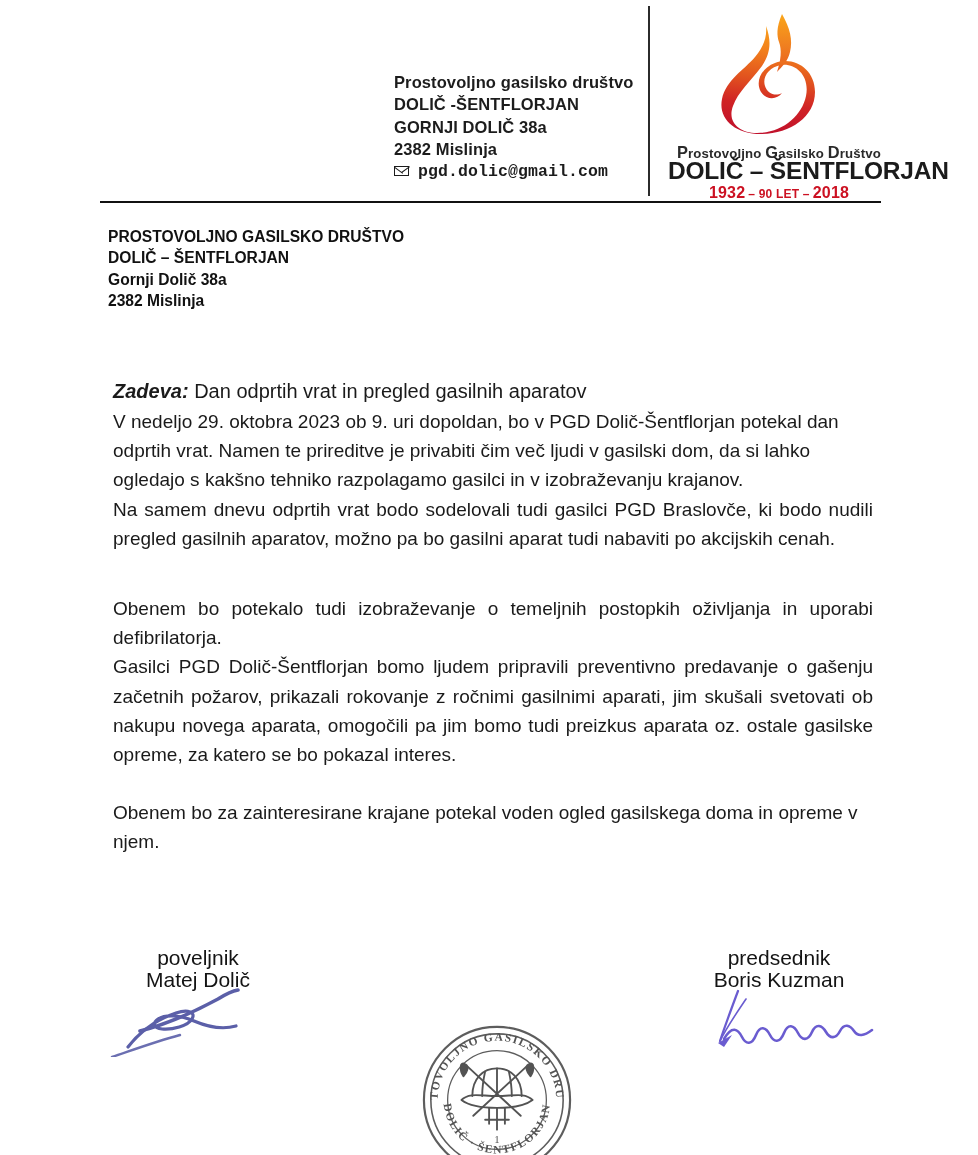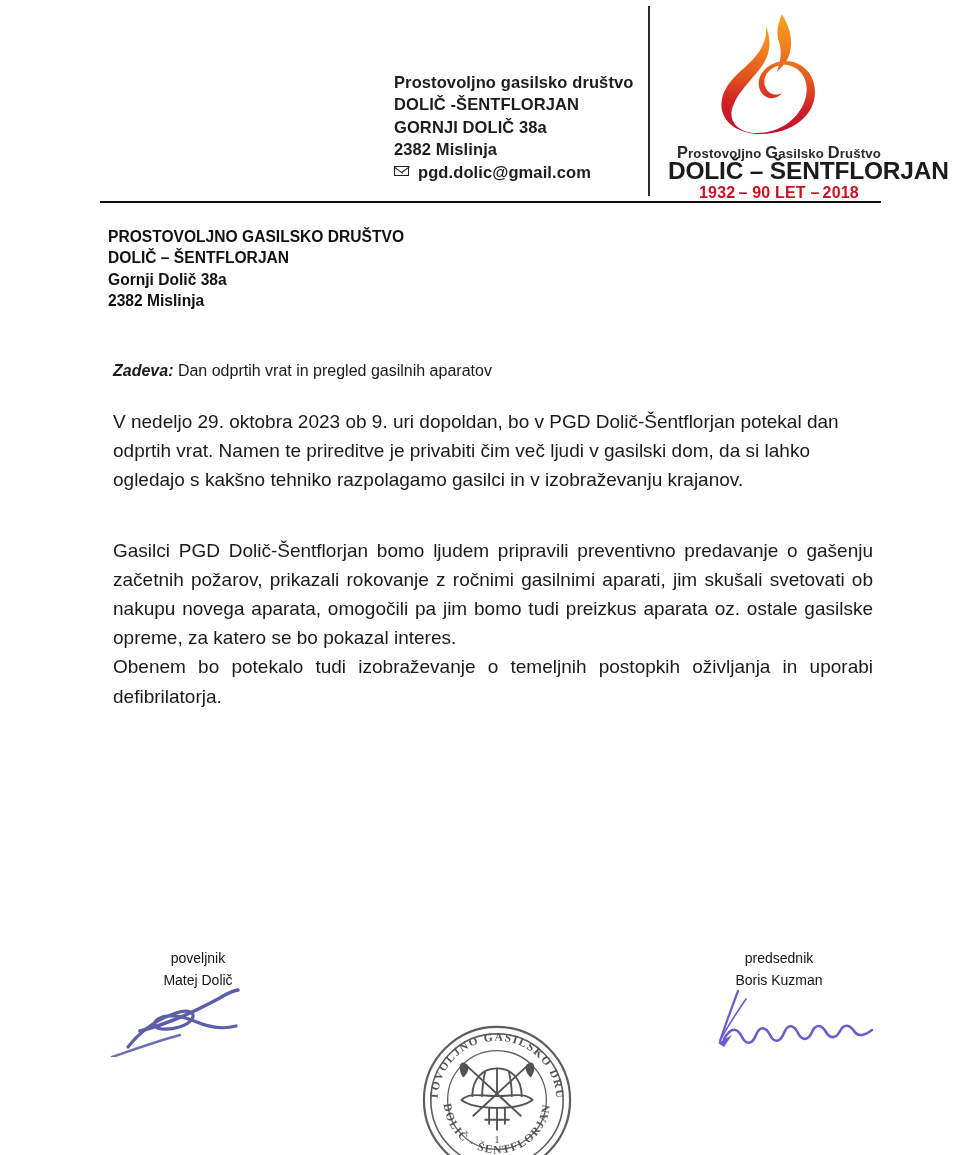--- a/index.html
+++ b/index.html
@@ -47,20 +47,21 @@
     line-height: 22.4px;
     font-weight: bold;
     letter-spacing: 0.1px;
     color: #1c1c1c;
     white-space: nowrap;
   }
   .lh-address .mailrow {
     display: flex;
     align-items: center;
     gap: 7px;
+    font-family: Liberation Mono, monospace;
   }
   .env {
     display: inline-block;
     width: 17px;
     height: 12px;
     position: relative;
     flex: none;
   }
   .env i {
     position: absolute;
@@ -126,40 +127,40 @@
     position: absolute;
     left: 0;
     top: 172px;
     width: 222px;
     text-align: center;
     white-space: nowrap;
     color: #cc1122;
     font-weight: bold;
   }
   .logo-line3 .yr   { font-size: 16px; letter-spacing: 0.2px; }
-  .logo-line3 .mid  { font-size: 16px; letter-spacing: 0.2px; margin: 5px 3px; }
+  .logo-line3 .mid  { font-size: 12px; letter-spacing: 0.2px; margin: 5px 3px; }
 
   
   .recipient {
     position: absolute;
     left: 108px;
     top: 226px;
     font-size: 15.6px;
     line-height: 21.4px;
     font-weight: bold;
     color: #111111;
     white-space: nowrap;
   }
 
   
   .subject {
     position: absolute;
     left: 113px;
-    top: 362px;
-    font-size: 16px;
+    top: 380px;
+    font-size: 20px;
     color: #1a1a1a;
     white-space: nowrap;
   }
   .subject b {
     font-weight: bold;
     font-style: italic;
   }
 
   .body-col {
     position: absolute;
@@ -174,21 +175,21 @@
     margin: 0;
   }
   .p-just { text-align: justify; text-justify: inter-word; }
   .p-left { text-align: left; }
   .gap-lg { height: 41px; }
   .gap-md { height: 29px; }
 
   
   .sig {
     position: absolute;
-    font-size: 14px;
+    font-size: 21px;
     line-height: 22px;
     color: #141414;
     text-align: center;
     white-space: nowrap;
   }
   .sig-left  { left: 103px; top: 947px; width: 190px; }
   .sig-right { left: 684px; top: 947px; width: 190px; }
   .sig-role { }
   .sig-name { }
   .sig-mark {
@@ -270,24 +271,26 @@
   <div>PROSTOVOLJNO GASILSKO DRUŠTVO</div>
   <div>DOLIČ – ŠENTFLORJAN</div>
   <div>Gornji Dolič 38a</div>
   <div>2382 Mislinja</div>
 </div>
 
 <div class="subject"><b>Zadeva:</b><span> Dan odprtih vrat in pregled gasilnih aparatov</span></div>
 
 <div class="body-col">
   <p class="p-left">V nedeljo 29. oktobra 2023 ob 9. uri dopoldan,  bo v PGD Dolič-Šentflorjan potekal dan odprtih vrat. Namen te prireditve je privabiti čim več ljudi v gasilski dom, da si lahko ogledajo s kakšno tehniko razpolagamo gasilci in v izobraževanju krajanov.</p>
+  <p class="p-just">Na samem dnevu odprtih vrat bodo sodelovali tudi gasilci PGD Braslovče, ki bodo nudili pregled gasilnih aparatov, možno pa bo gasilni aparat tudi nabaviti po akcijskih cenah.</p>
   <div class="gap-lg"></div>
+  <p class="p-just">Obenem bo potekalo tudi izobraževanje o temeljnih postopkih oživljanja in uporabi defibrilatorja.</p>
   <p class="p-just">Gasilci PGD Dolič-Šentflorjan bomo ljudem pripravili preventivno predavanje o gašenju začetnih požarov, prikazali rokovanje z ročnimi gasilnimi aparati, jim skušali svetovati ob nakupu novega aparata, omogočili pa jim bomo tudi preizkus aparata oz. ostale gasilske opreme, za katero se bo pokazal interes.</p>
-  <p class="p-just">Obenem bo potekalo tudi izobraževanje o temeljnih postopkih oživljanja in uporabi defibrilatorja.</p>
   <div class="gap-md"></div>
+  <p class="p-left">Obenem bo za zainteresirane krajane potekal voden ogled gasilskega doma in opreme v njem.</p>
   <div class="gap-md"></div>
   <div class="gap-md"></div>
 </div>
 
 <div class="sig sig-left">
   <div class="sig-role">poveljnik</div>
   <div class="sig-name">Matej Dolič</div>
 </div>
 <svg class="sig-mark sig-mark-left" viewBox="0 0 210 72">
   <g fill="none" stroke="#5b5fa8" stroke-linecap="round" stroke-linejoin="round">

